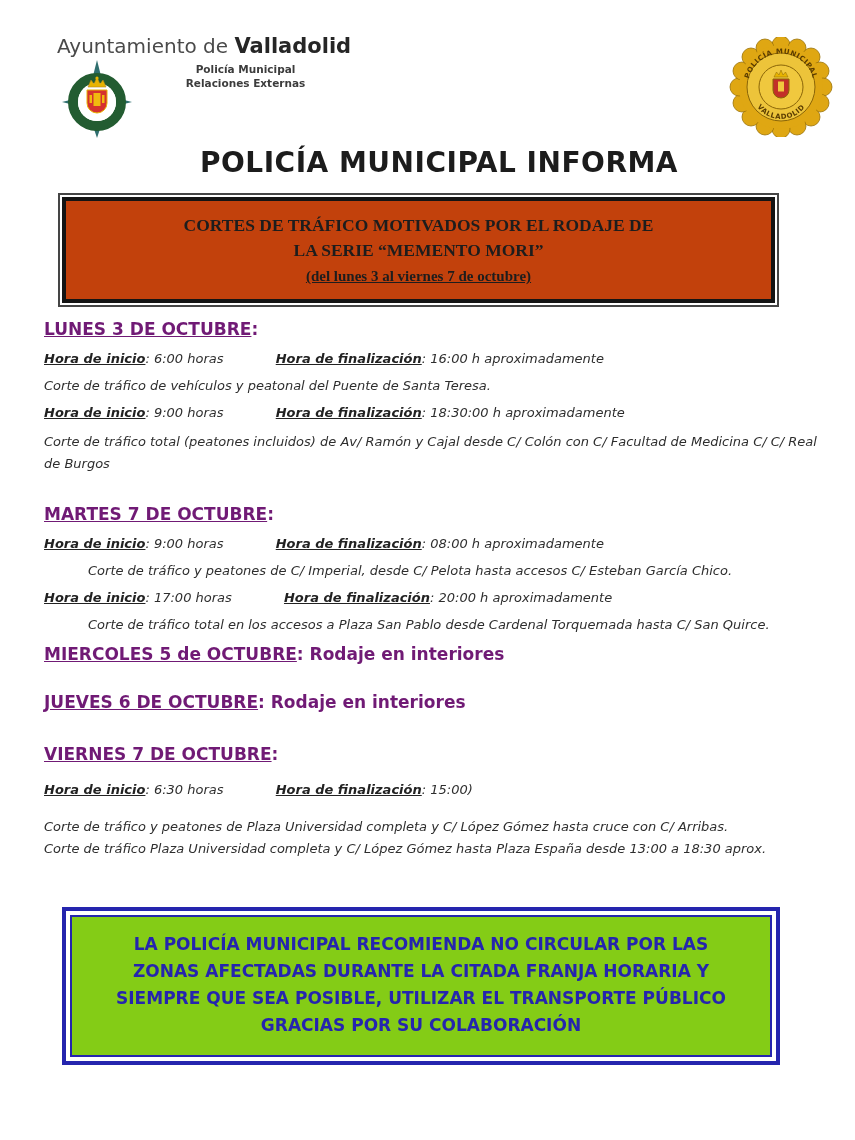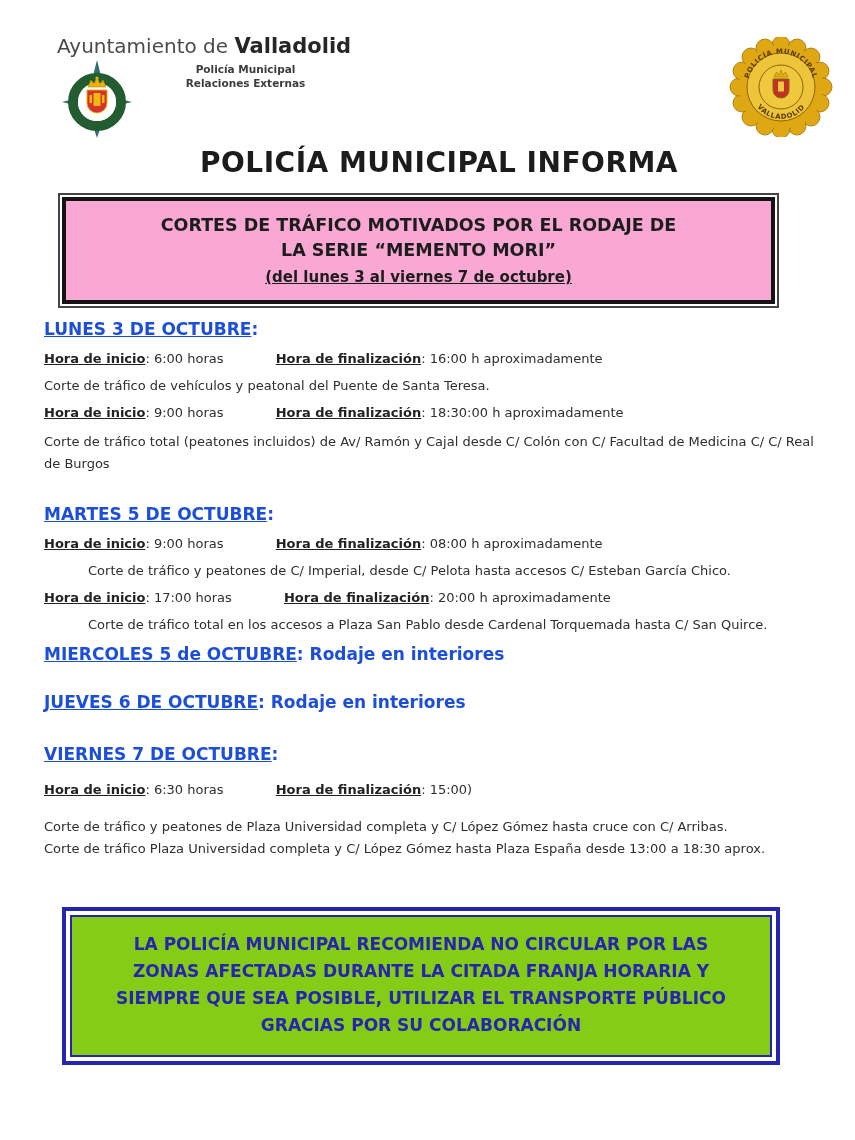--- a/index.html
+++ b/index.html
@@ -14,31 +14,31 @@
   .dept { position: absolute; left: 158px; top: 52px; width: 175px; text-align: center;
           font-size: 10.5px; font-weight: bold; color: #3c3c3c; line-height: 14px; }
   .crest { position: absolute; left: 58px; top: 44px; }
   .badge { position: absolute; left: 728px; top: 27px; }
   .doc-title { position: absolute; left: 0; top: 136px; width: 100%; margin: 0;
                text-align: center; font-size: 28px; font-weight: bold; color: #1c1c1c;
                letter-spacing: 0.5px; padding-left: 23px; }
   .notice-box {
     position: absolute; left: 62px; top: 187px; width: 713px;
     border: 4px solid #141414; box-shadow: 0 0 0 2px #ffffff, 0 0 0 4px #454545;
-    padding: 12px 16px 14px; text-align: center; background: #f9a8d4;
+    padding: 12px 16px 14px; text-align: center; background: #c2410c; font-family: Liberation Serif, serif;
   }
   .nb-line { font-size: 17.5px; font-weight: bold; line-height: 25px; color: #1d1d1d; }
   .nb-sub  { font-size: 15px; font-weight: bold; text-decoration: underline;
              margin-top: 5px; color: #1d1d1d; }
   .content { position: absolute; left: 44px; top: 308px; width: 776px;
              font-size: 13px; line-height: 17px; }
   .content h2 { margin: 0 0 10px 0; font-size: 17px; line-height: 22px;
-                font-weight: bold; color: #1d4ed8; }
+                font-weight: bold; color: #701a75; }
   .hu { text-decoration: underline; }
-  .row { margin: 0 0 10px 0; }
+  .row { margin: 0 0 10px 0; font-style: italic; }
   .hora-pair .hl { font-weight: bold; text-decoration: underline; color: #222; }
   .hora-pair.second { margin-left: 48px; }
   .desc.indent { padding-left: 44px; }
   .sec-lunes    { margin-bottom: 28px; }
   .sec-martes   { margin-bottom: 8px; }
   .sec-miercoles{ margin-bottom: 26px; }
   .sec-jueves   { margin-bottom: 30px; }
   .sec-viernes h2 { margin-bottom: 16px; }
   .sec-viernes .hora-row { margin-bottom: 18px; }
   .tight { margin: 0; line-height: 22px; }
@@ -133,21 +133,21 @@
       </p>
       <p class="row desc">Corte de tráfico de vehículos y peatonal del Puente de Santa Teresa.</p>
       <p class="row hora-row">
         <span class="hora-pair"><span class="hl">Hora de inicio</span><span>: 9:00 horas</span></span>
         <span class="hora-pair second"><span class="hl">Hora de finalización</span><span>: 18:30:00 h aproximadamente</span></span>
       </p>
       <p class="row desc tight">Corte de tráfico total (peatones incluidos) de Av/ Ramón y Cajal desde C/ Colón con C/ Facultad de Medicina C/ C/ Real de Burgos</p>
     </section>
 
     <section class="sec-martes">
-      <h2><span class="hu">MARTES 5 DE OCTUBRE</span><span>:</span></h2>
+      <h2><span class="hu">MARTES 7 DE OCTUBRE</span><span>:</span></h2>
       <p class="row hora-row">
         <span class="hora-pair"><span class="hl">Hora de inicio</span><span>: 9:00 horas</span></span>
         <span class="hora-pair second"><span class="hl">Hora de finalización</span><span>: 08:00 h aproximadamente</span></span>
       </p>
       <p class="row desc indent">Corte de tráfico y peatones de C/ Imperial, desde C/ Pelota hasta accesos C/ Esteban García Chico.</p>
       <p class="row hora-row">
         <span class="hora-pair"><span class="hl">Hora de inicio</span><span>: 17:00 horas</span></span>
         <span class="hora-pair second"><span class="hl">Hora de finalización</span><span>: 20:00 h aproximadamente</span></span>
       </p>
       <p class="row desc indent">Corte de tráfico total en los accesos a Plaza San Pablo desde Cardenal Torquemada hasta C/ San Quirce.</p>

